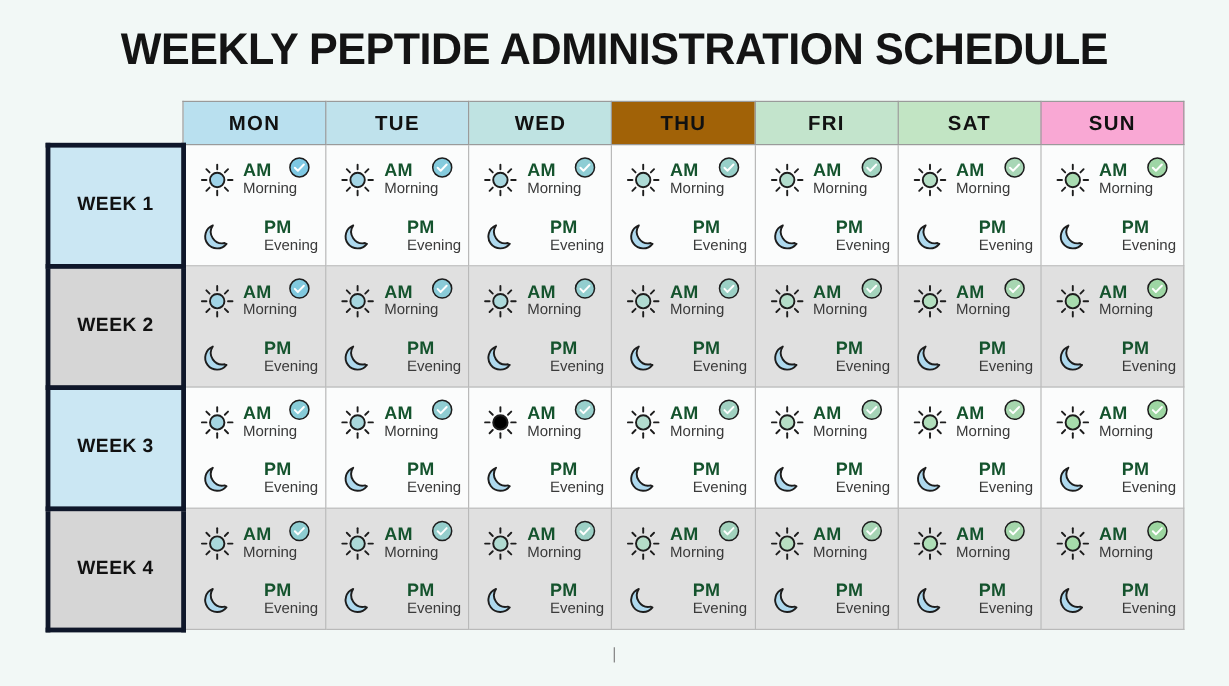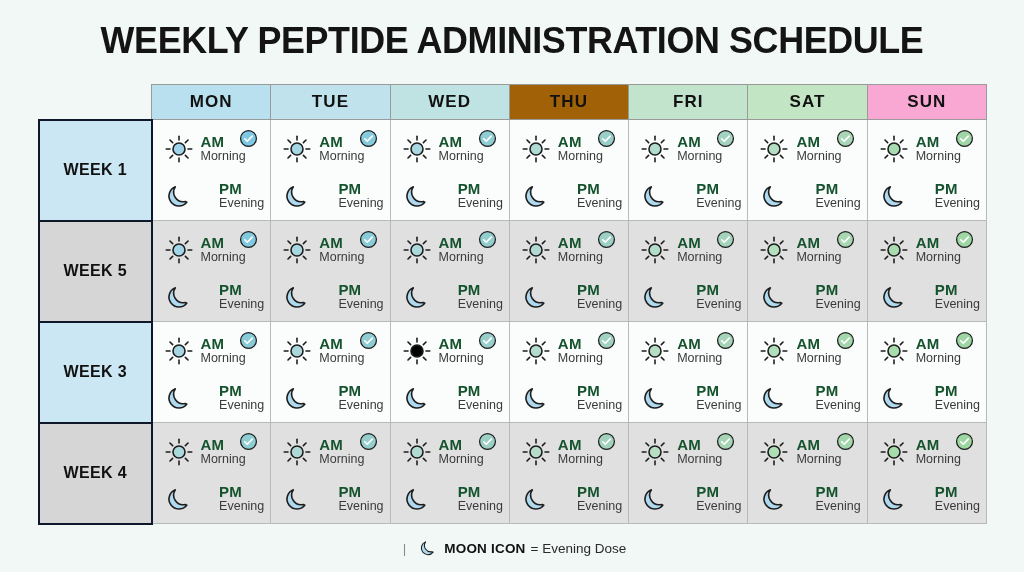--- a/index.html
+++ b/index.html
@@ -62,21 +62,21 @@
     font-weight: bold;
     letter-spacing: 1.1px;
     color: #111;
     text-align: center;
     vertical-align: middle;
   }
 
   
   .weeklabel {
     width: 112px;
-    border: 2px solid #0f172a;
+    border: 4px solid #0f172a;
     font-size: 16px;
     font-weight: bold;
     letter-spacing: 0.4px;
     color: #111;
     text-align: center;
     vertical-align: middle;
   }
   .weeklabel.blue { background: #cbe7f3; }
   .weeklabel.gray { background: #d6d6d6; }
 
@@ -451,21 +451,21 @@
                 </span>
                 <span class="dose-text">
                   <span class="big">PM</span>
                   <span class="small">Evening</span>
                 </span>
               </div>
             </div>
           </td>
         </tr>
         <tr>
-          <td class="weeklabel gray"><span>WEEK 5</span></td>
+          <td class="weeklabel gray"><span>WEEK 2</span></td>
           <td class="daycell rowB">
             <div class="cell-inner">
               <div class="dose-row am">
                 <span class="icon-slot">
                   <svg width="30" height="30" viewBox="0 0 32 32">
                     <line x1="25.60" y1="16.00" x2="29.60" y2="16.00" stroke="#1d1d1d" stroke-width="1.7" stroke-linecap="round"></line>
                     <line x1="22.79" y1="22.79" x2="25.62" y2="25.62" stroke="#1d1d1d" stroke-width="1.7" stroke-linecap="round"></line>
                     <line x1="16.00" y1="25.60" x2="16.00" y2="29.60" stroke="#1d1d1d" stroke-width="1.7" stroke-linecap="round"></line>
                     <line x1="9.21" y1="22.79" x2="6.38" y2="25.62" stroke="#1d1d1d" stroke-width="1.7" stroke-linecap="round"></line>
                     <line x1="6.40" y1="16.00" x2="2.40" y2="16.00" stroke="#1d1d1d" stroke-width="1.7" stroke-linecap="round"></line>
@@ -1263,22 +1263,13 @@
               </div>
             </div>
           </td>
         </tr>
       </tbody>
   </table>
 </div>
 
 <div class="legend">
   <span class="sep">|</span>
-  <span class="pair">
-    <span class="lg-icon">
-        <svg width="20" height="20" viewBox="0 0 32 32">
-          <path d="M22.6 21.9A10.2 10.2 0 0 1 12.1 6.2a10.6 10.6 0 1 0 12.2 16.4 10.4 10.4 0 0 1-1.7-.7z" fill="#aed9ee" stroke="#1d1d1d" stroke-width="1.7" stroke-linejoin="round"></path>
-        </svg>
-      </span>
-    <b>MOON ICON</b>
-    <span>= Evening Dose</span>
-  </span>
 </div>
 
 </body></html>

